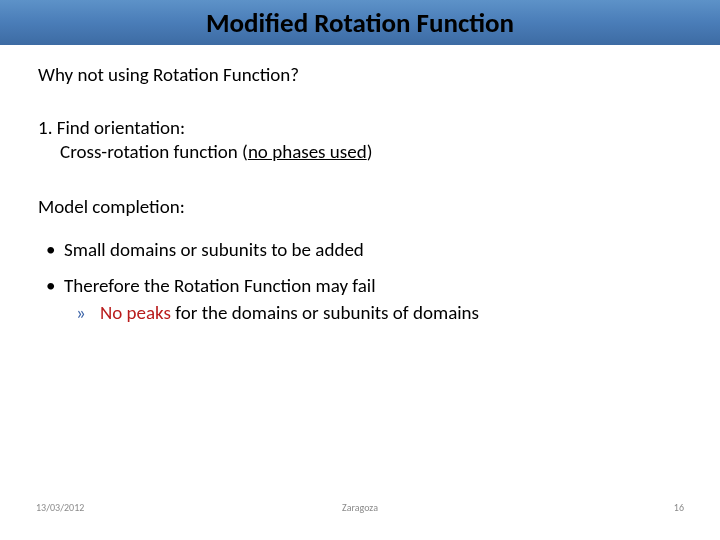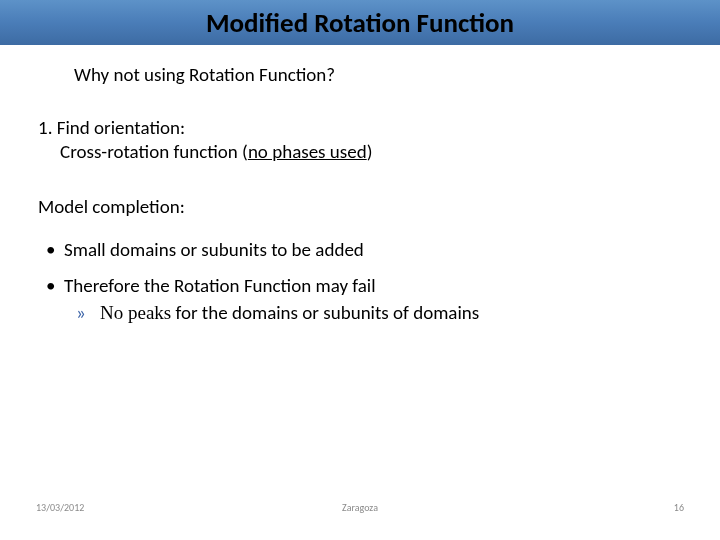--- a/index.html
+++ b/index.html
@@ -16,21 +16,21 @@
   .title-bar h1 {
     font-size: 27px;
     font-weight: 700;
     color: #000;
   }
   .content {
     padding: 18px 38px 0 38px;
     font-size: 19px;
     line-height: 1.3;
   }
-  .question { margin-bottom: 28px; margin-left: 36px; }
+  .question { margin-bottom: 28px; }
   .step { margin-bottom: 30px; }
   .step-title { }
   .step-body { padding-left: 22px; }
   .phased { color: #3c64a8; }
   .underline { text-decoration: underline; }
   .mc-title { margin-bottom: 18px; }
   .bullets { list-style: none; padding-left: 26px; }
   .bullets > li { margin-bottom: 12px; position: relative; }
   .bullets > li::before {
     content: "•";
@@ -42,21 +42,21 @@
   .sub { list-style: none; padding-left: 36px; margin-top: 2px; }
   .sub > li { position: relative; }
   .sub > li::before {
     content: "»";
     position: absolute;
     left: -24px;
     top: 0;
     color: #3c64a8;
     font-size: 19px;
   }
-  .nopeaks { color: #000000; font-family: Liberation Serif, serif; }
+  .nopeaks { color: #b91c1c; }
   .footer {
     position: absolute;
     bottom: 14px;
     left: 0;
     width: 100%;
     padding: 0 36px;
     display: flex;
     justify-content: space-between;
     align-items: baseline;
     font-size: 10px;

